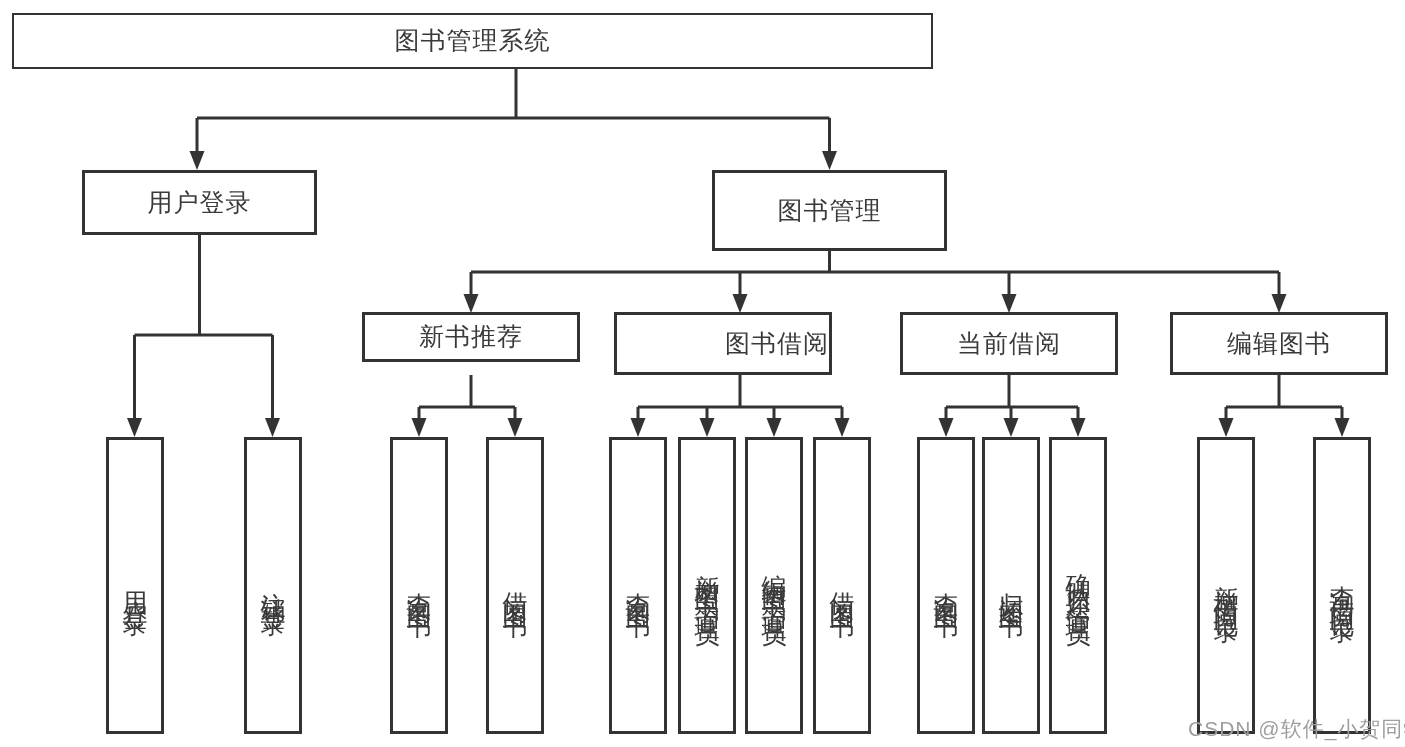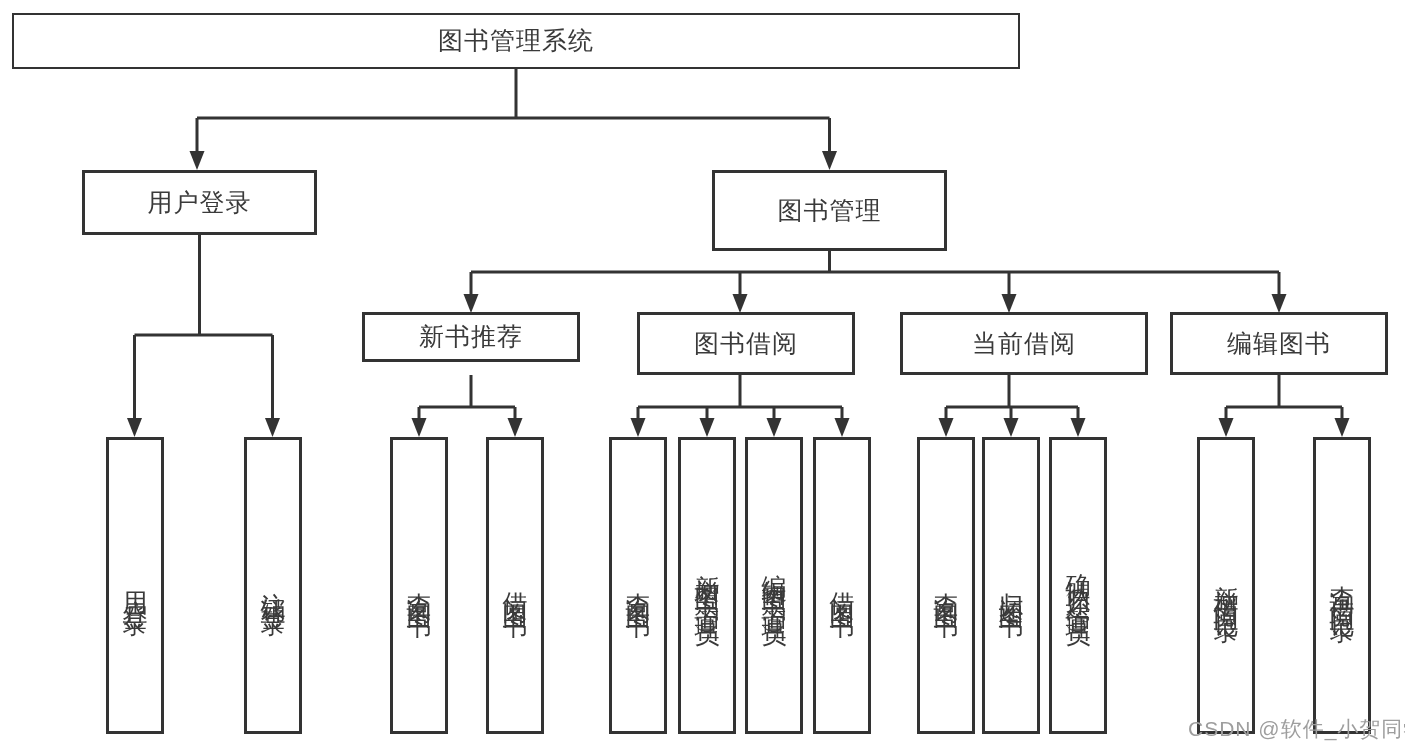--- a/index.html
+++ b/index.html
@@ -41,26 +41,26 @@
     white-space: nowrap;
   }
   .node.vert span {
     writing-mode: vertical-rl;
     text-orientation: mixed;
     letter-spacing: 7px;
     line-height: 1.0;
     white-space: normal;
   }
   
-  .n-root      { left: 12px;   top: 13px;  width: 1008px; height: 56px; }
+  .n-root      { left: 12px;   top: 13px;  width: 921px; height: 56px; }
   .n-t1-login  { left: 82px;   top: 170px; width: 235px;  height: 65px; }
   .n-t1-mgmt   { left: 712px;  top: 170px; width: 235px;  height: 81px; }
   .n-t2-0 { left: 362px;  top: 312px; width: 218px; height: 50px; }
-  .n-t2-1 { left: 637px;  top: 312px; width: 218px; height: 63px; }
-  .n-t2-2 { left: 900px;  top: 312px; width: 248px; height: 63px; }
+  .n-t2-1 { left: 614px;  top: 312px; width: 218px; height: 63px; justify-content: flex-end; }
+  .n-t2-2 { left: 900px;  top: 312px; width: 218px; height: 63px; }
   .n-t2-3 { left: 1170px; top: 312px; width: 218px; height: 63px; }
   .leaf { top: 437px; height: 297px; width: 58px; }
   .n-l0  { left: 106px;  }
   .n-l1  { left: 244px;  }
   .n-l2  { left: 390px;  }
   .n-l3  { left: 486px;  }
   .n-l4  { left: 609px;  }
   .n-l5  { left: 678px;  }
   .n-l6  { left: 745px;  }
   .n-l7  { left: 813px;  }

